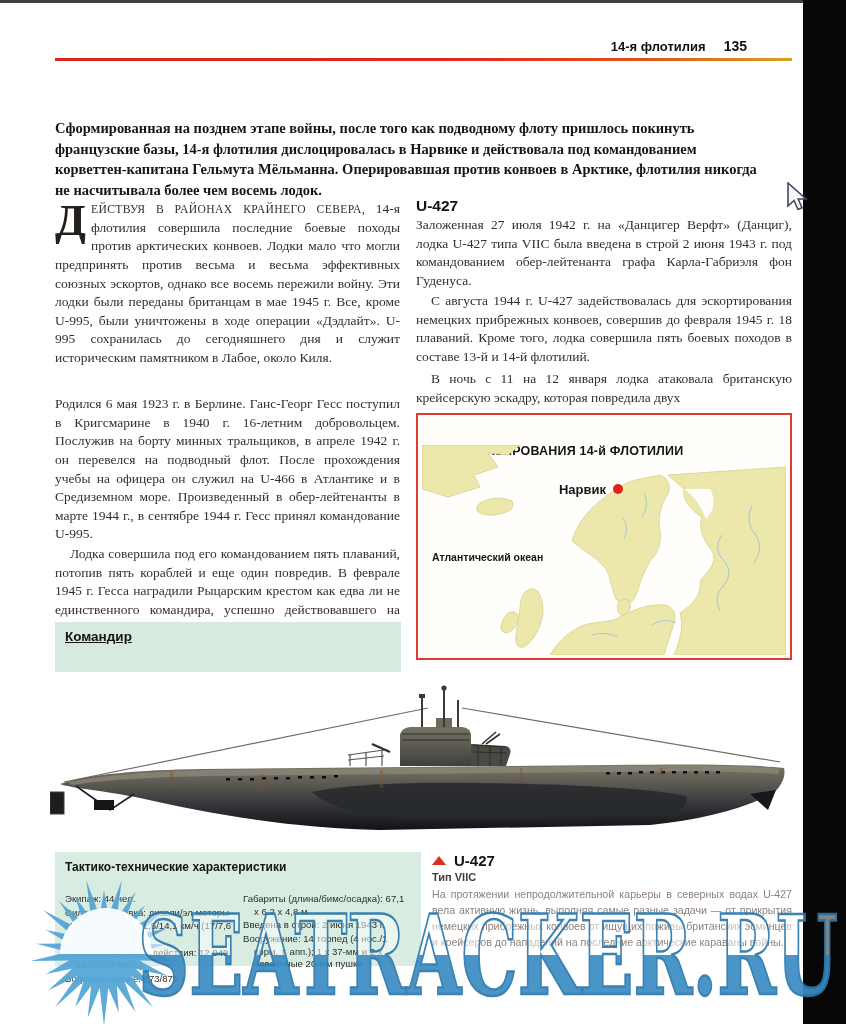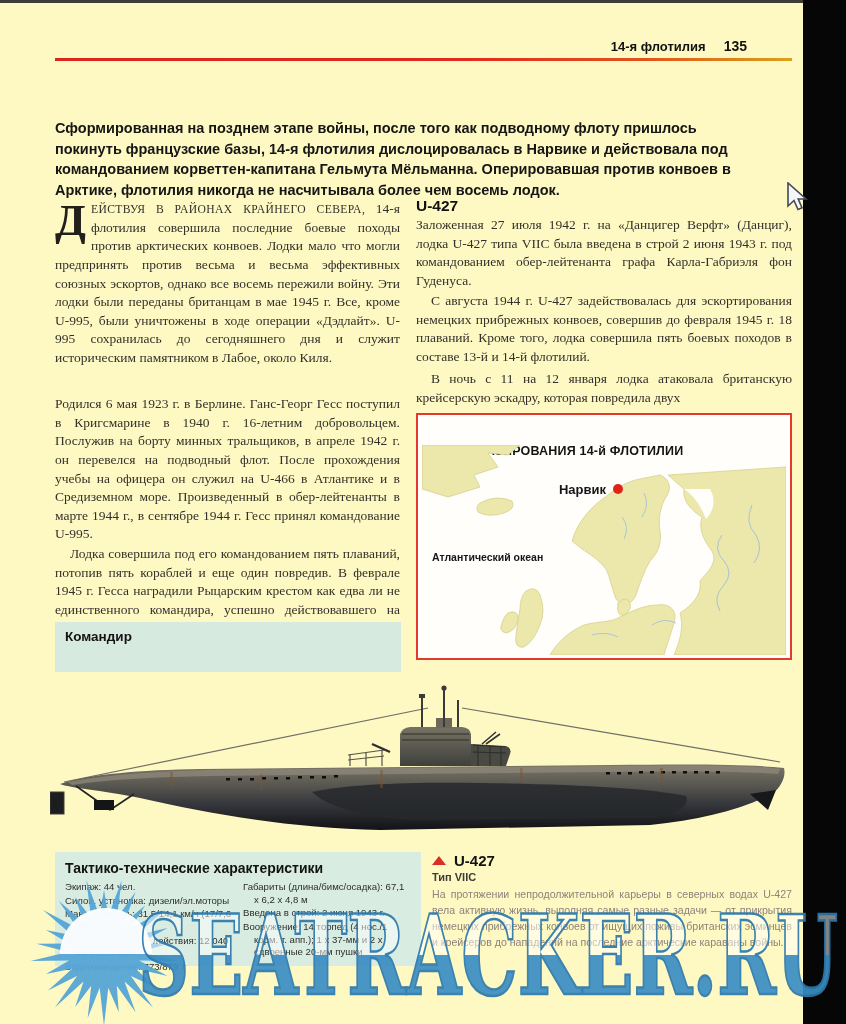--- a/index.html
+++ b/index.html
@@ -1,62 +1,62 @@
 <!DOCTYPE html>
 <html><head>
 <meta charset="utf-8">
 <style>
   html,body{margin:0;padding:0;}
   body{width:846px;height:1024px;position:relative;background:#060606;overflow:hidden;
        font-family:"Liberation Sans",sans-serif;}
-  .page{position:absolute;left:0;top:0;width:803px;height:1024px;background:#fef9c3;}
+  .page{position:absolute;left:0;top:0;width:803px;height:1024px;background:#ffffff;}
   .top-edge{position:absolute;left:0;top:0;width:803px;height:3px;background:#1d1d1d;opacity:.85;}
 
   
   .runhead{position:absolute;top:38px;right:56px;font-size:13px;font-weight:bold;color:#121212;}
   .runhead .pn{margin-left:18px;font-size:14px;}
   .redrule{position:absolute;left:55px;top:58px;width:737px;height:3px;
            background:linear-gradient(90deg,#da251d 0%,#e02a1c 55%,#e0531c 80%,#d9a31a 100%);}
 
   .title{position:absolute;left:54px;top:68px;font-size:31px;font-weight:bold;color:#101010;letter-spacing:-.5px;}
   .intro{position:absolute;left:55px;top:118px;width:712px;font-size:14.5px;font-weight:bold;
-         color:#161616;line-height:1.42;}
+         color:#161616;line-height:1.42;font-family:Liberation Serif, serif;}
 
   
   .serif{font-family:"Liberation Serif",serif;color:#33302b;font-size:13.5px;line-height:1.38;text-align:justify;}
   .lcol{left:55px;width:345px;position:absolute;}
   .rcol{left:416px;width:376px;position:absolute;}
   .dropcap{float:left;font-family:"Liberation Serif",serif;font-weight:bold;font-size:45px;
            line-height:36px;padding:2px 5px 0 0;color:#23201c;}
   .sc{font-size:11.6px;letter-spacing:.4px;}
   .subhead{position:absolute;left:55px;top:376px;font-size:15px;font-weight:bold;color:#111;}
   .indent{text-indent:15px;}
 
   .h-u427{position:absolute;left:416px;top:197px;font-size:15.5px;font-weight:bold;color:#111;}
 
   
   .cmdbox{position:absolute;left:55px;top:622px;width:346px;height:50px;background:#d6eae0;
           padding:7px 10px 0 10px;box-sizing:border-box;z-index:3;}
-  .cmdbox .t{font-size:13.5px;font-weight:bold;color:#141414;margin-bottom:4px;}
+  .cmdbox .t{font-size:13.5px;font-weight:bold;color:#141414;margin-bottom:4px;text-decoration:underline;}
   .cmdbox .l{font-size:9.5px;font-weight:bold;color:#3c3c3c;}
 
   
   .mapbox{position:absolute;left:416px;top:413px;width:376px;height:247px;background:#fffefb;
           border:2px solid #e23a31;box-sizing:border-box;}
   .mapbox .mt{position:absolute;left:11px;top:9px;font-size:12.5px;font-weight:bold;color:#141414;letter-spacing:.2px;margin-top:20px;}
   .mapbox svg{position:absolute;left:4px;top:30px;}
   .map-label{font-family:"Liberation Sans",sans-serif;font-weight:bold;fill:#16161a;}
 
   
   .subimg{position:absolute;left:50px;top:682px;}
 
   
   .specbox{position:absolute;left:55px;top:852px;width:366px;height:114px;background:#d8ece1;
            padding:8px 10px;box-sizing:border-box;z-index:1;}
-  .specbox .t{font-size:14px;font-weight:bold;color:#131313;margin-bottom:5px;}
+  .specbox .t{font-size:12px;font-weight:bold;color:#131313;margin-bottom:19px;}
   .speccols{display:flex;gap:10px;}
   .speccol{width:50%;}
   .spec-item{font-size:9.6px;color:#2e2e2e;line-height:1.32;padding-left:11px;text-indent:-11px;margin-bottom:1px;}
 
   
   .caption{position:absolute;left:432px;top:852px;width:360px;z-index:1;}
   .caption .head{display:flex;align-items:center;gap:8px;}
   .tri{width:0;height:0;border-left:7px solid transparent;border-right:7px solid transparent;
        border-bottom:9px solid #d92f25;display:inline-block;}
   .caption .hn{font-size:15px;font-weight:bold;color:#131313;}

